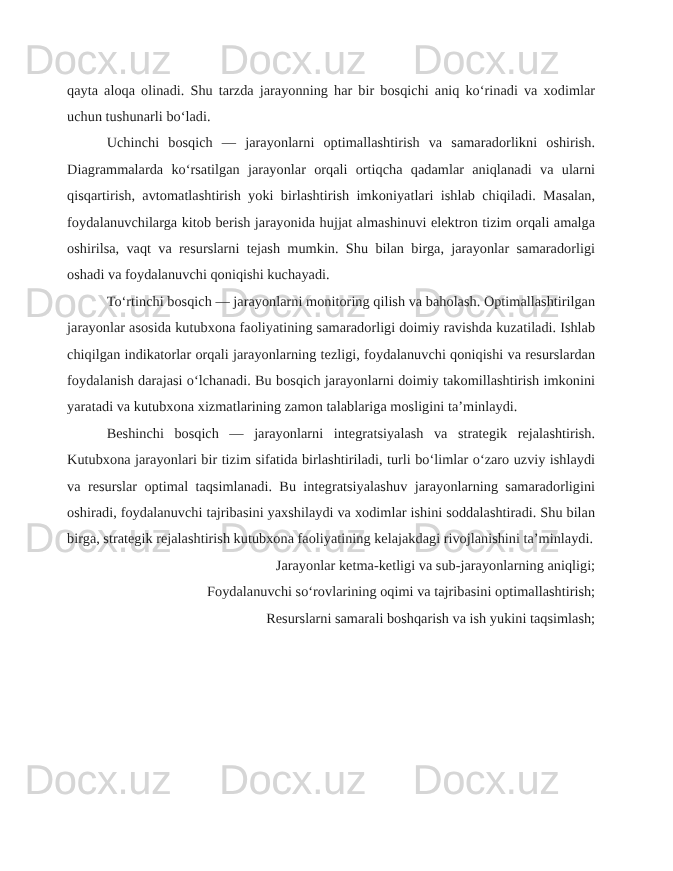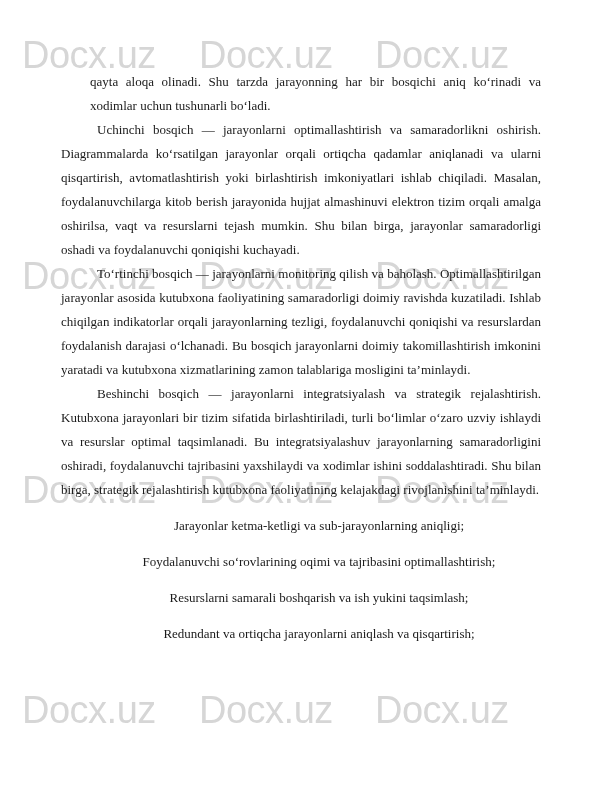--- a/index.html
+++ b/index.html
@@ -48,26 +48,25 @@
     color: #1a1a1a;
     z-index: 1;
   }
   .para {
     margin: 0;
     text-align: justify;
     text-indent: 36px;
   }
   .para.cont {
     text-indent: 0;
-    margin-left: 29px;
   }
   .list-item {
-    margin: 12px;
+    margin: 0;
     text-indent: 36px;
-    text-align: center;
+    text-align: right;
   }
 </style>
 </head>
 <body>
 
 <div class="page">
 
   <div class="watermark-layer">
 
     <span class="wm" style="left:22px; top:36px;">Docx.uz</span>
@@ -88,16 +87,15 @@
   </div>
 
   <div class="body-text">
     <p class="para cont">qayta aloqa olinadi. Shu tarzda jarayonning har bir bosqichi aniq ko‘rinadi va xodimlar uchun tushunarli bo‘ladi.</p>
     <p class="para">Uchinchi bosqich — jarayonlarni optimallashtirish va samaradorlikni oshirish. Diagrammalarda ko‘rsatilgan jarayonlar orqali ortiqcha qadamlar aniqlanadi va ularni qisqartirish, avtomatlashtirish yoki birlashtirish imkoniyatlari ishlab chiqiladi. Masalan, foydalanuvchilarga kitob berish jarayonida hujjat almashinuvi elektron tizim orqali amalga oshirilsa, vaqt va resurslarni tejash mumkin. Shu bilan birga, jarayonlar samaradorligi oshadi va foydalanuvchi qoniqishi kuchayadi.</p>
     <p class="para">To‘rtinchi bosqich — jarayonlarni monitoring qilish va baholash. Optimallashtirilgan jarayonlar asosida kutubxona faoliyatining samaradorligi doimiy ravishda kuzatiladi. Ishlab chiqilgan indikatorlar orqali jarayonlarning tezligi, foydalanuvchi qoniqishi va resurslardan foydalanish darajasi o‘lchanadi. Bu bosqich jarayonlarni doimiy takomillashtirish imkonini yaratadi va kutubxona xizmatlarining zamon talablariga mosligini ta’minlaydi.</p>
     <p class="para">Beshinchi bosqich — jarayonlarni integratsiyalash va strategik rejalashtirish. Kutubxona jarayonlari bir tizim sifatida birlashtiriladi, turli bo‘limlar o‘zaro uzviy ishlaydi va resurslar optimal taqsimlanadi. Bu integratsiyalashuv jarayonlarning samaradorligini oshiradi, foydalanuvchi tajribasini yaxshilaydi va xodimlar ishini soddalashtiradi. Shu bilan birga, strategik rejalashtirish kutubxona faoliyatining kelajakdagi rivojlanishini ta’minlaydi.</p>
     <p class="list-item">Jarayonlar ketma-ketligi va sub-jarayonlarning aniqligi;</p>
     <p class="list-item">Foydalanuvchi so‘rovlarining oqimi va tajribasini optimallashtirish;</p>
     <p class="list-item">Resurslarni samarali boshqarish va ish yukini taqsimlash;</p>
-    <p class="list-item">Redundant va ortiqcha jarayonlarni aniqlash va qisqartirish;</p>
   </div>
 
 </div>
 
 </body></html>

